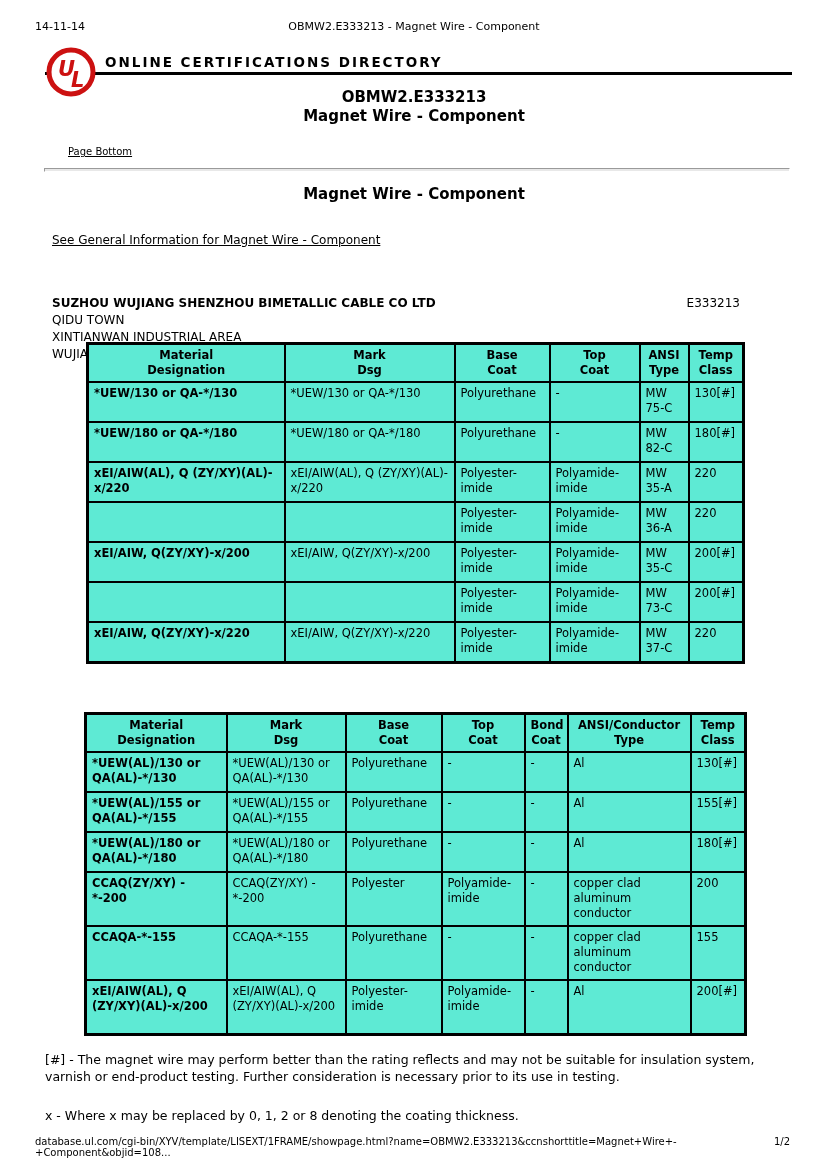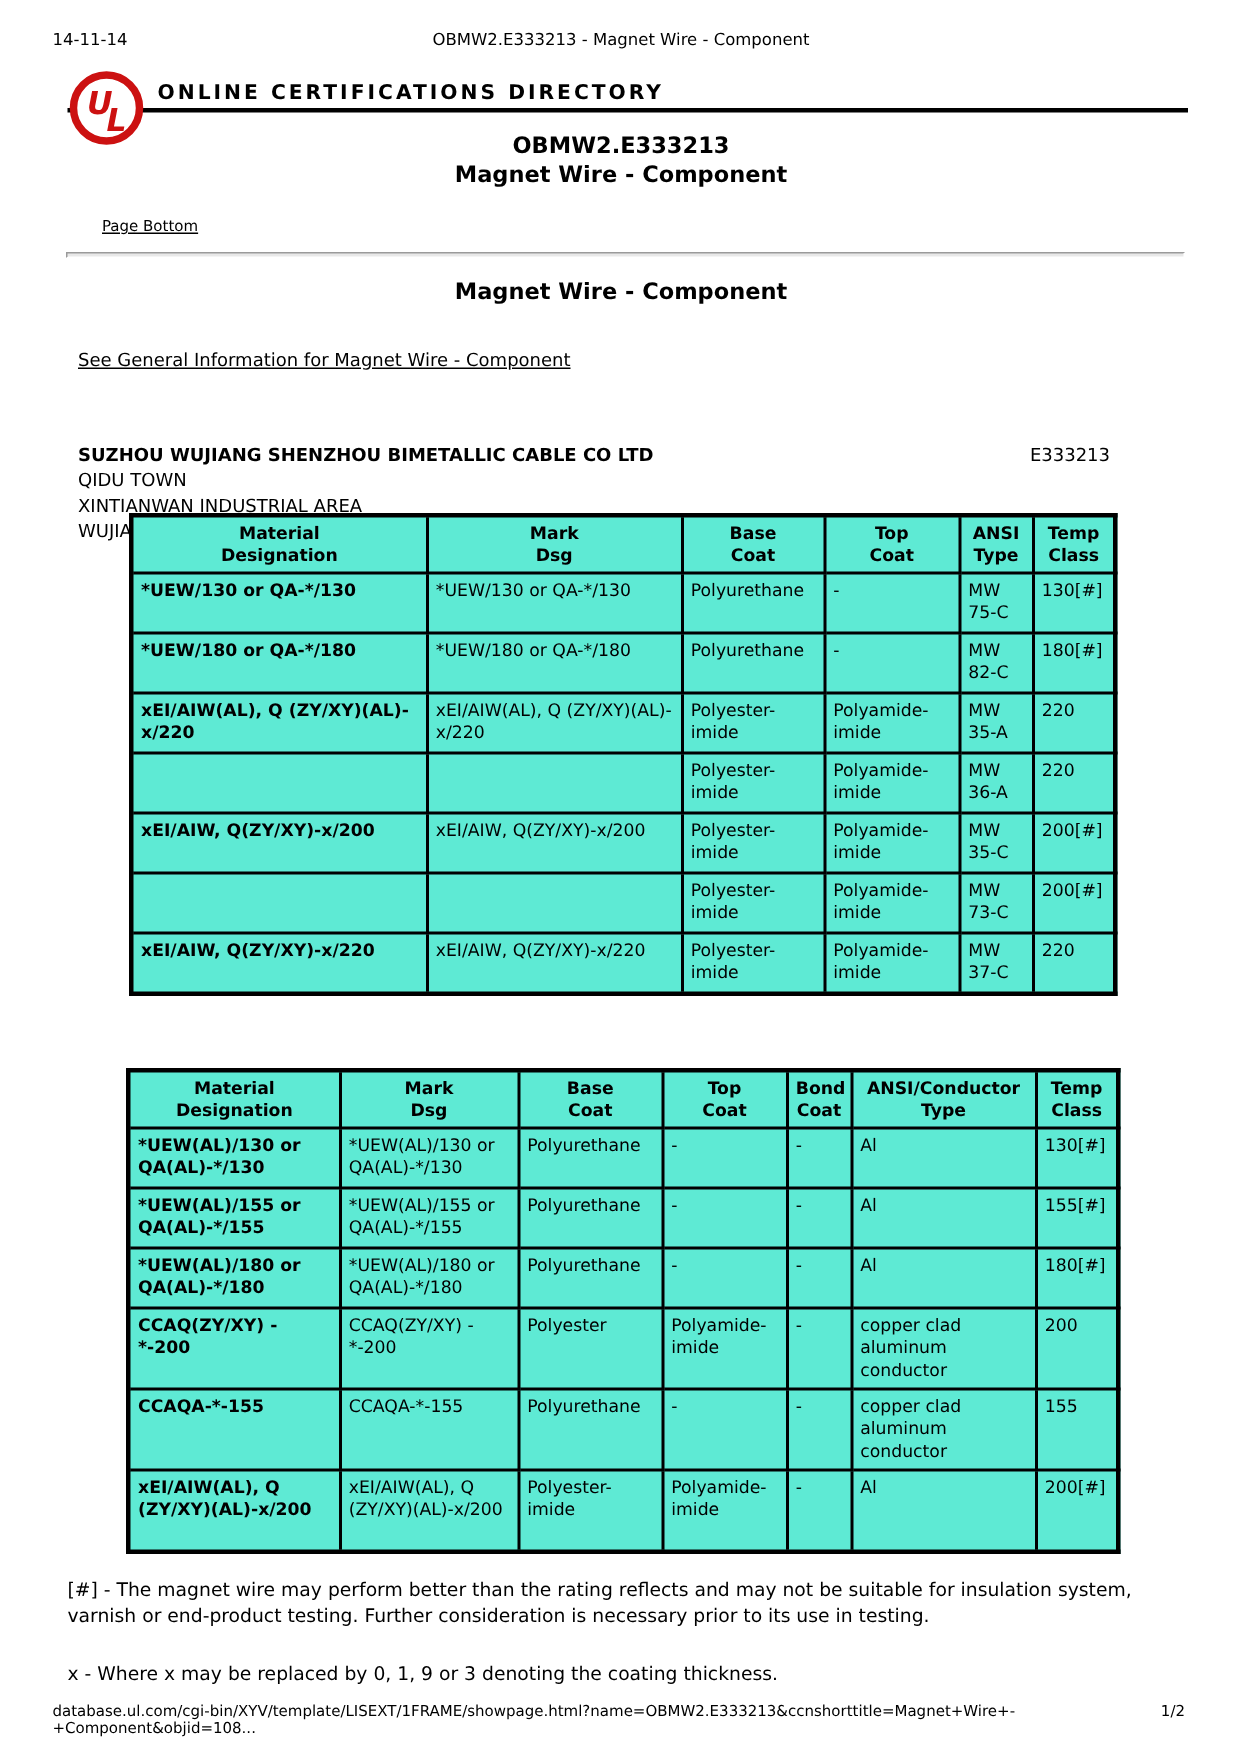--- a/index.html
+++ b/index.html
@@ -268,19 +268,19 @@
     <td>Polyamide-imide</td>
     <td>-</td>
     <td>Al</td>
     <td>200[#]</td>
   </tr>
 </tbody>
   </table>
 
 <div class="footnotes">
   <div class="footnote">[#] - The magnet wire may perform better than the rating reflects and may not be suitable for insulation system, varnish or end-product testing. Further consideration is necessary prior to its use in testing.</div>
-  <div class="footnote">x - Where x may be replaced by 0, 1, 9 or 3 denoting the coating thickness.</div>
+  <div class="footnote">x - Where x may be replaced by 0, 1, 2 or 8 denoting the coating thickness.</div>
 </div>
 
 <div class="print-footer">
   <span class="footer-url">database.ul.com/cgi-bin/XYV/template/LISEXT/1FRAME/showpage.html?name=OBMW2.E333213&amp;ccnshorttitle=Magnet+Wire+-+Component&amp;objid=108...</span>
   <span class="footer-page">1/2</span>
 </div>
 
 </body></html>

